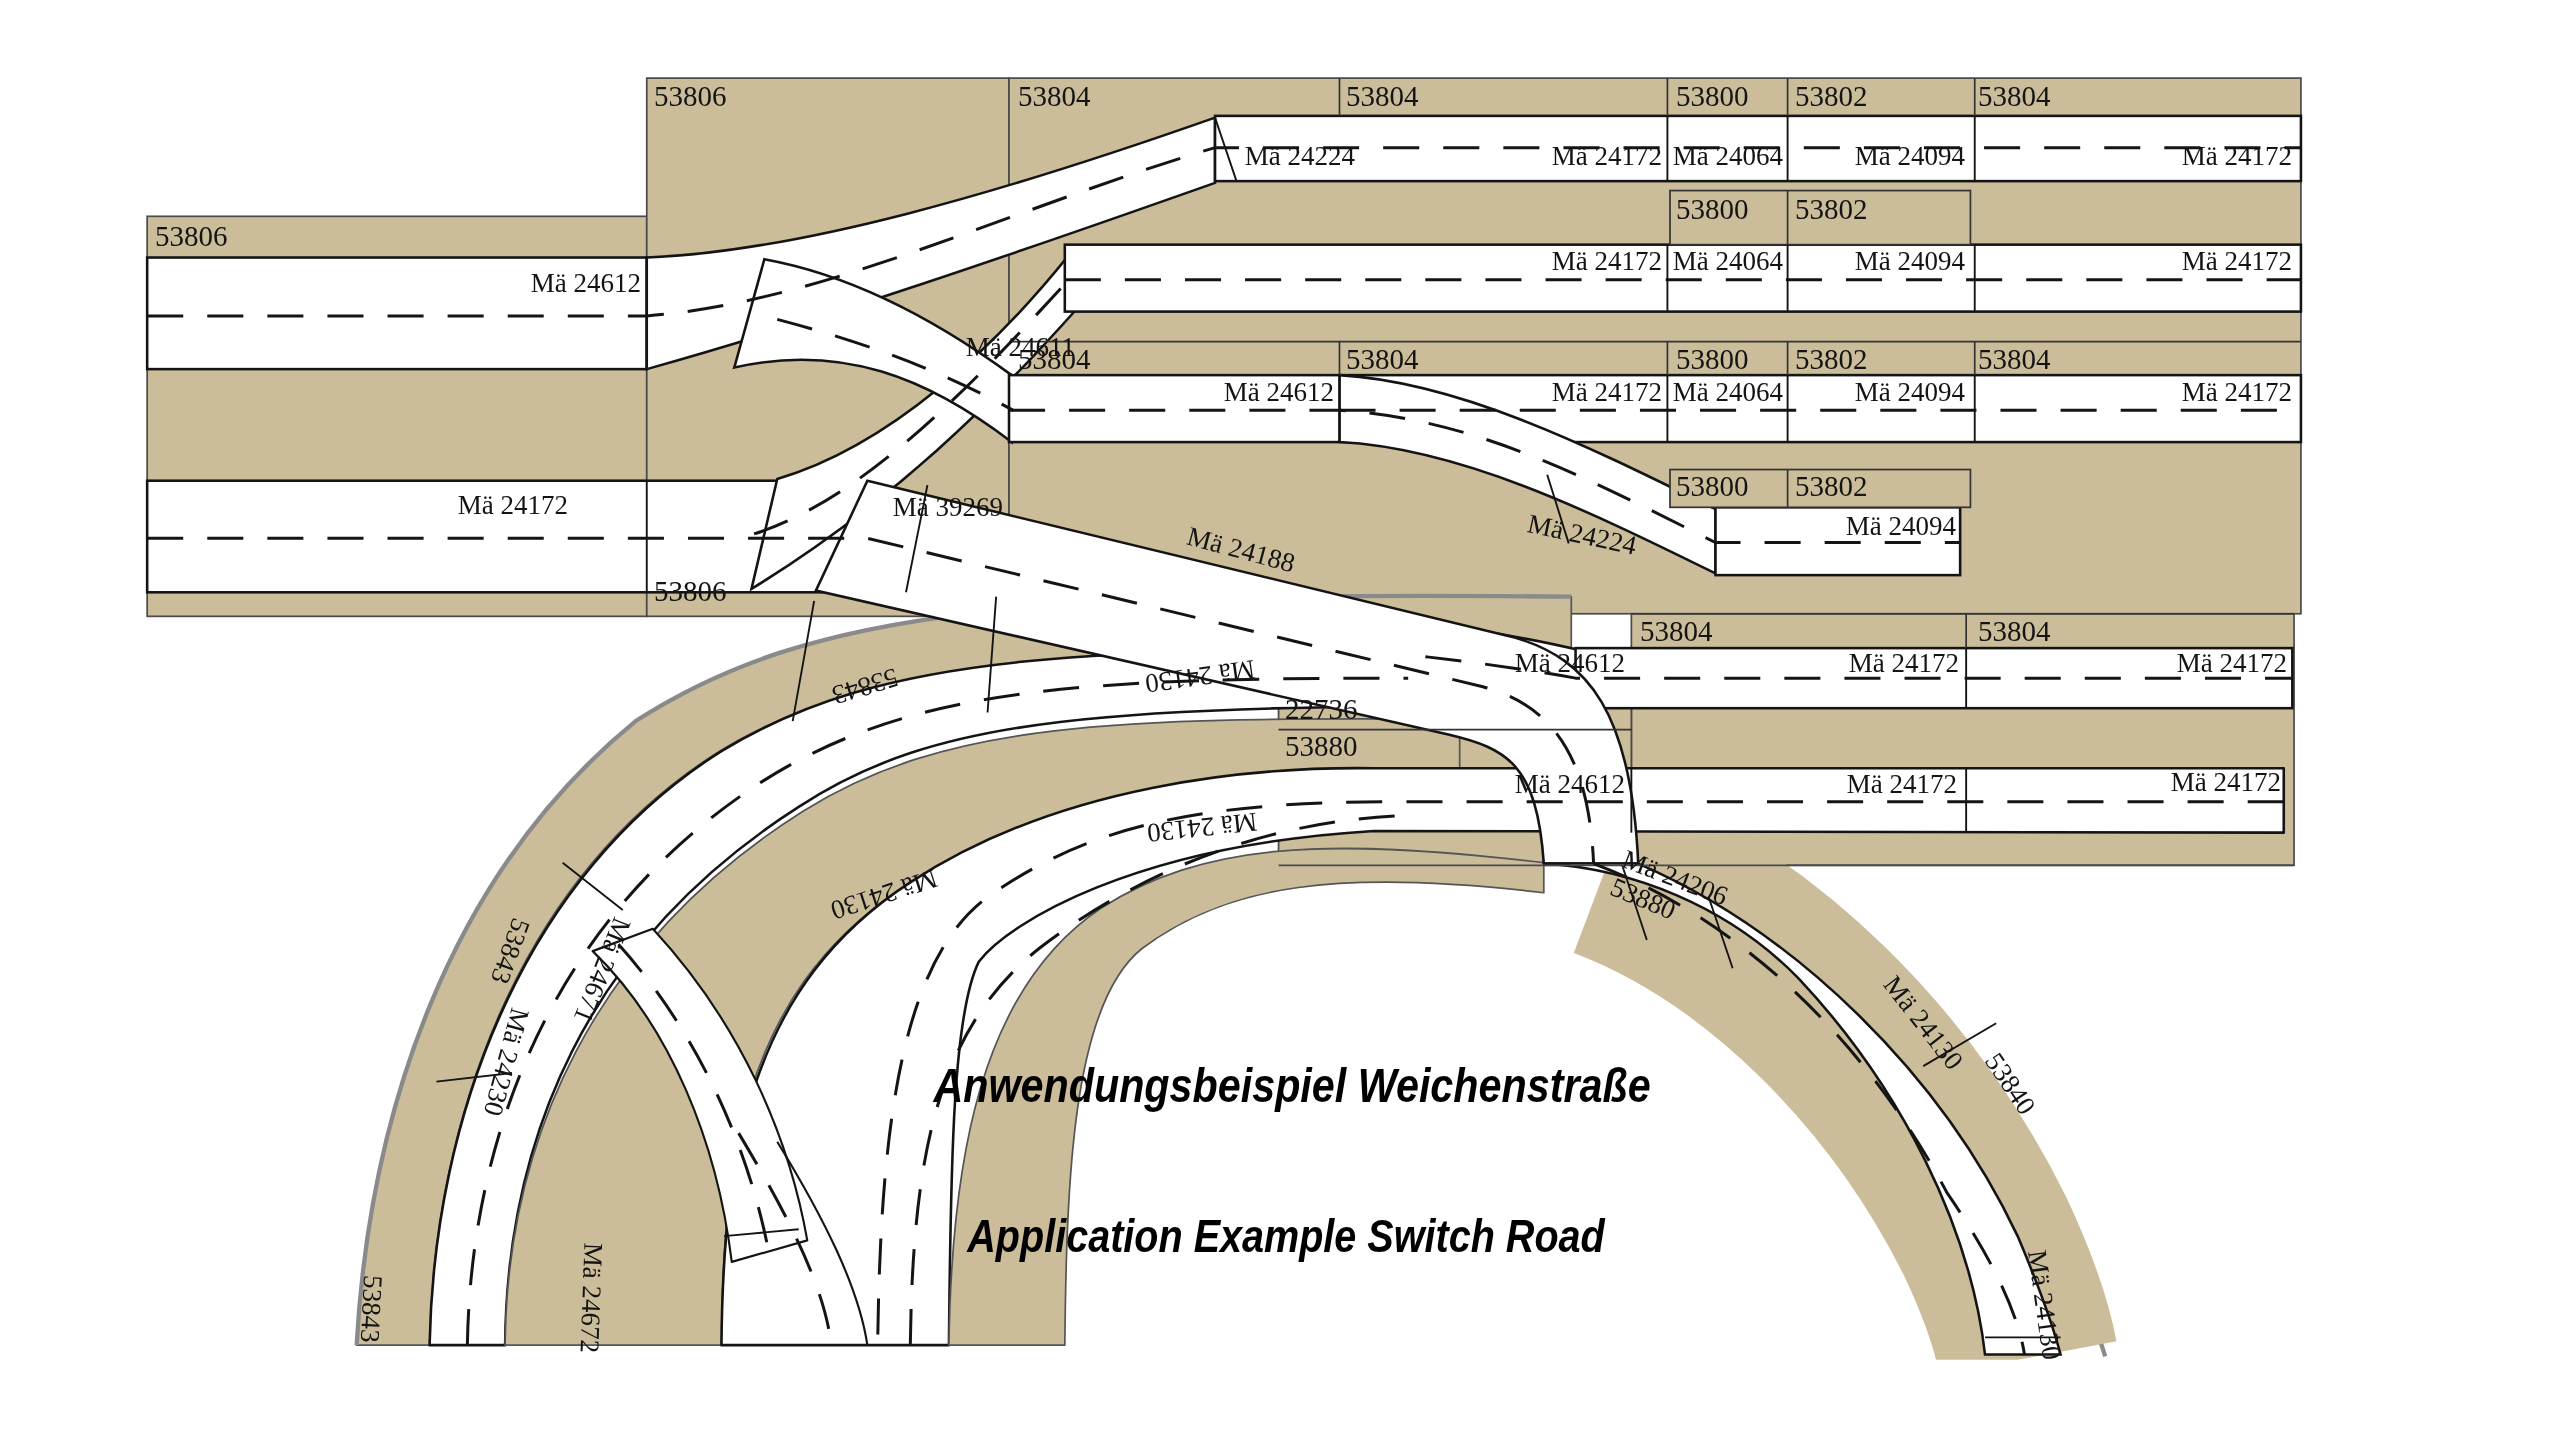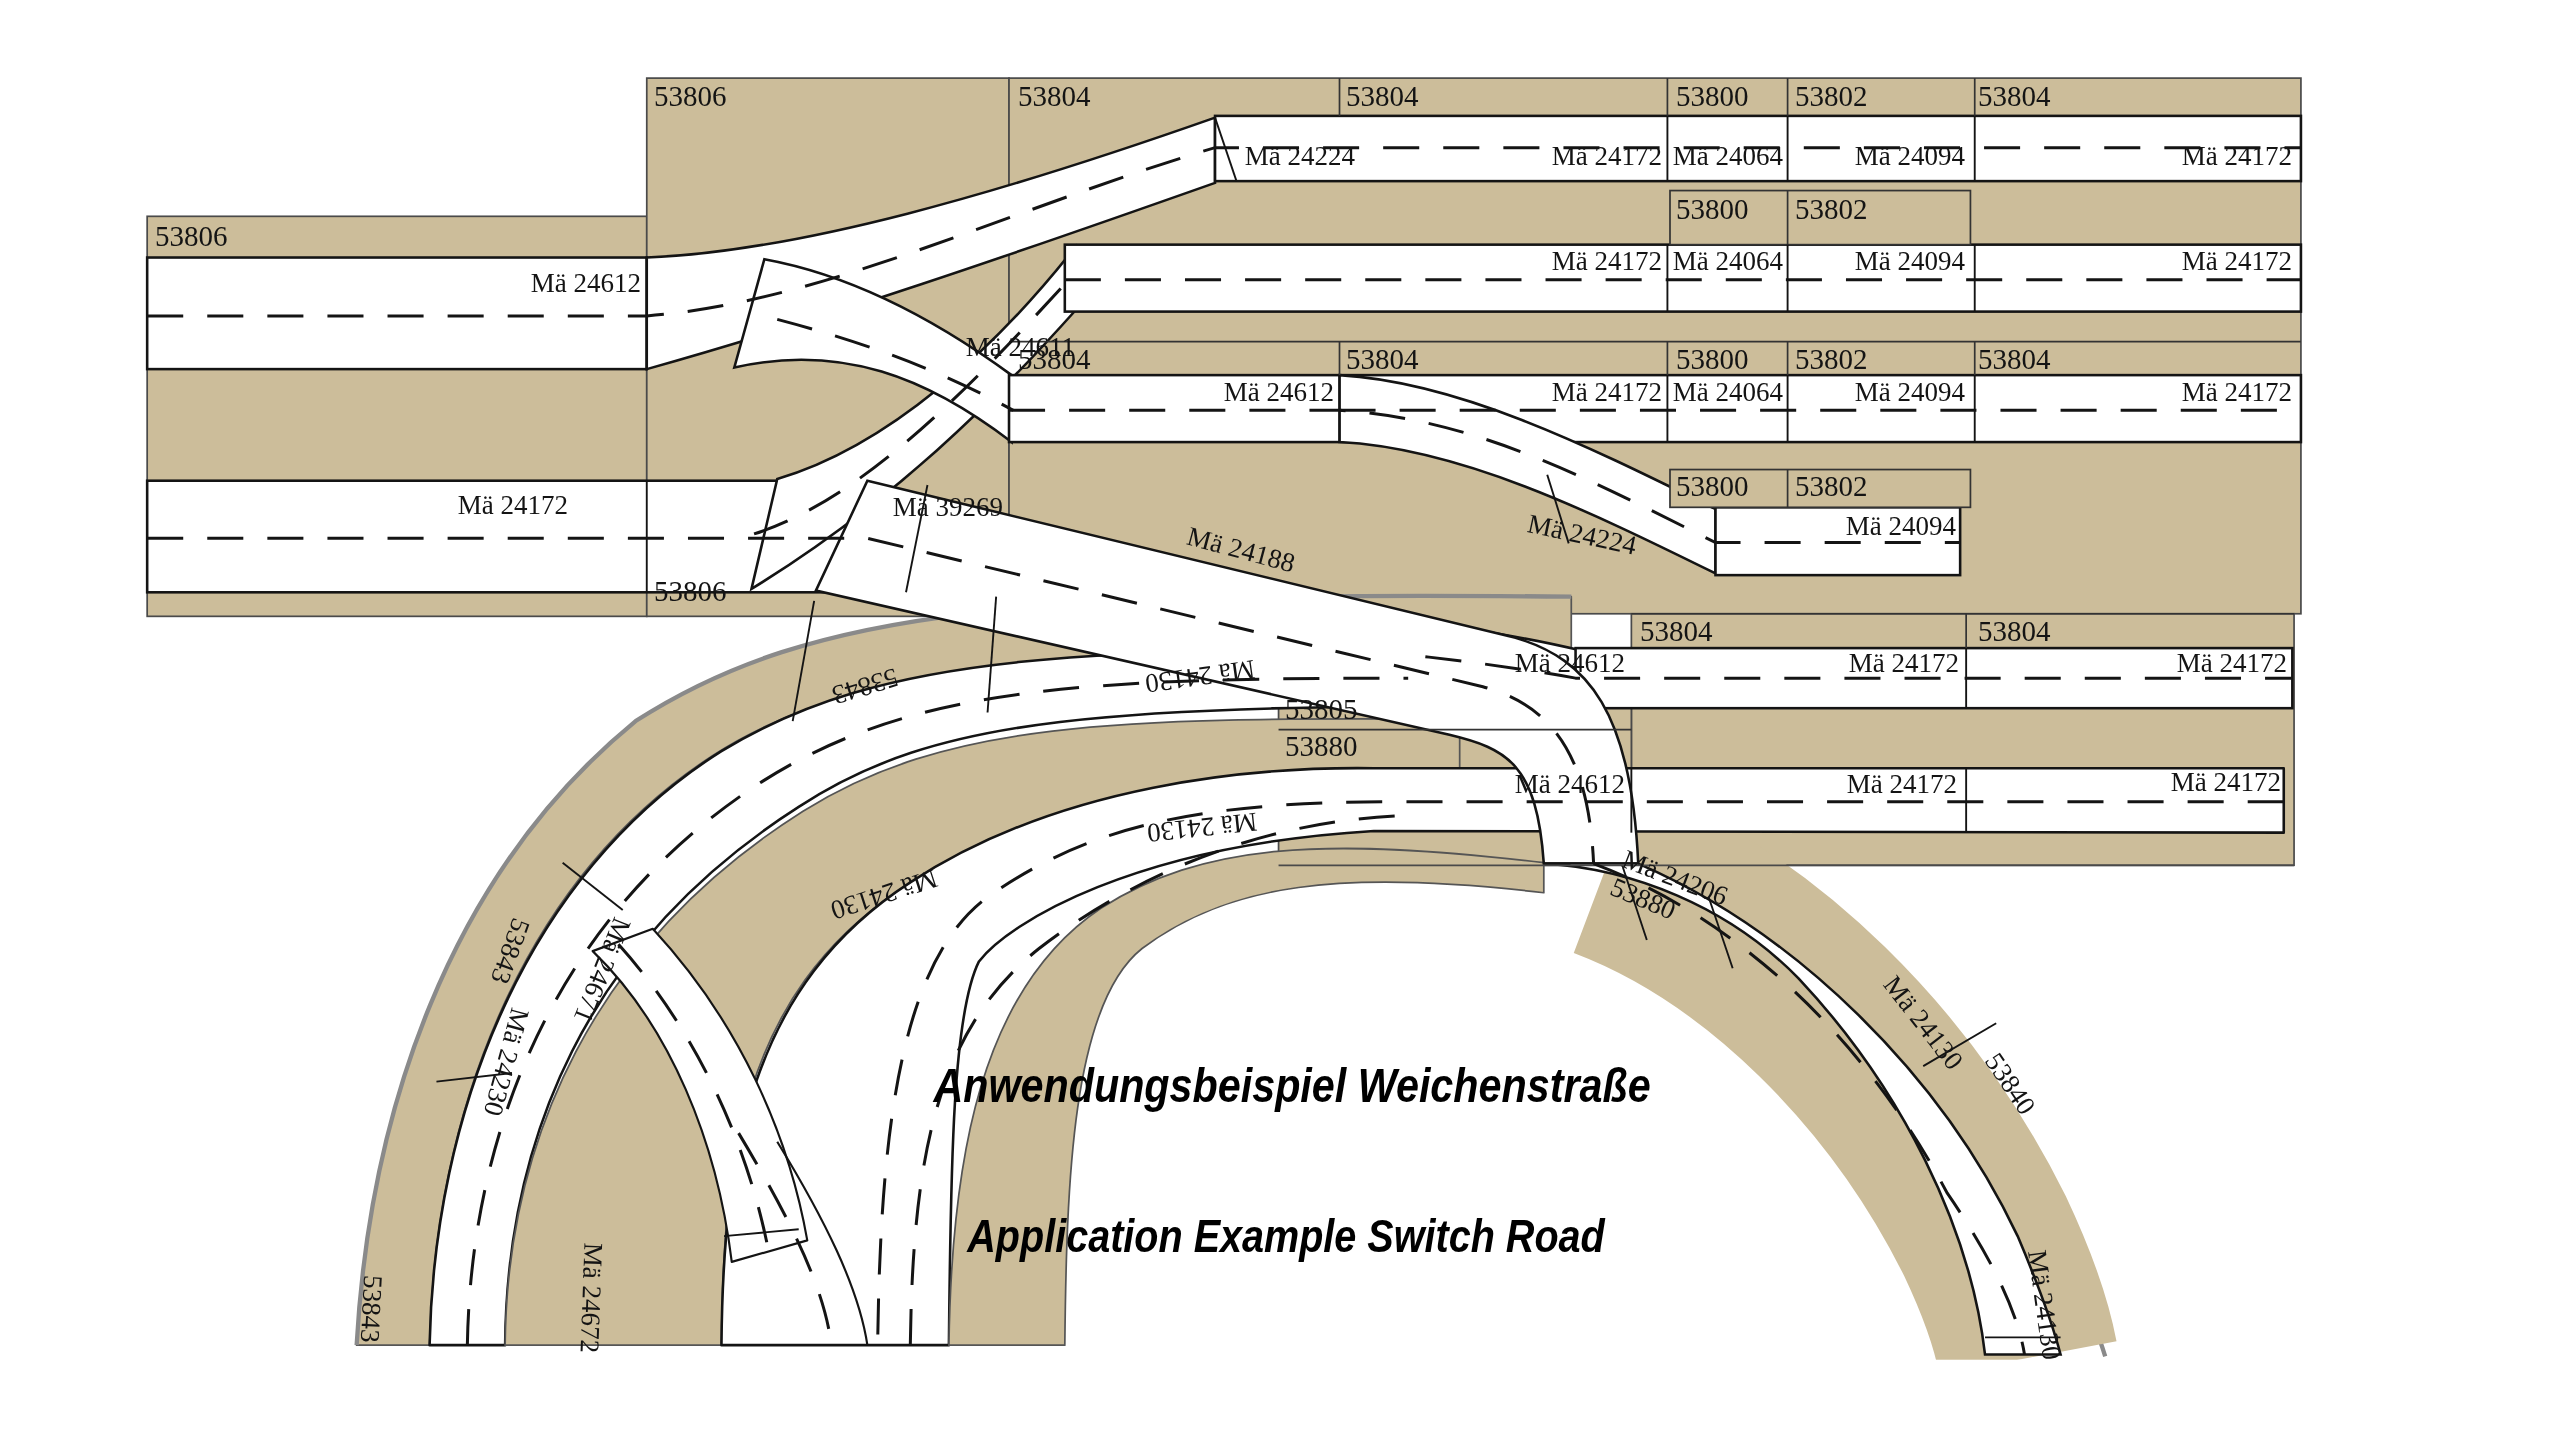--- a/index.html
+++ b/index.html
@@ -150,21 +150,21 @@
       <div class="lbl" style="left: 1018px; top: 345px; font-size: 29px;">53804</div>
       <div class="lbl" style="left: 1346px; top: 345px; font-size: 29px;">53804</div>
       <div class="lbl" style="left: 1676px; top: 345px; font-size: 29px;">53800</div>
       <div class="lbl" style="left: 1795px; top: 345px; font-size: 29px;">53802</div>
       <div class="lbl" style="left: 1978px; top: 345px; font-size: 29px;">53804</div>
       <div class="lbl" style="left: 1676px; top: 472px; font-size: 29px;">53800</div>
       <div class="lbl" style="left: 1795px; top: 472px; font-size: 29px;">53802</div>
       <div class="lbl" style="left: 654px; top: 577px; font-size: 29px;">53806</div>
       <div class="lbl" style="left: 1640px; top: 617px; font-size: 29px;">53804</div>
       <div class="lbl" style="left: 1978px; top: 617px; font-size: 29px;">53804</div>
-      <div class="lbl" style="left: 1285px; top: 695px; font-size: 29px;">53805</div>
+      <div class="lbl" style="left: 1285px; top: 695px; font-size: 29px;">22736</div>
       <div class="lbl" style="left: 1285px; top: 732px; font-size: 29px;">53880</div>
       <div class="lbl end" style="left: 1355px; top: 143px; font-size: 27px;">Mä 24224</div>
       <div class="lbl end" style="left: 1662px; top: 143px; font-size: 27px;">Mä 24172</div>
       <div class="lbl end" style="left: 1783px; top: 143px; font-size: 27px;">Mä 24064</div>
       <div class="lbl end" style="left: 1965px; top: 143px; font-size: 27px;">Mä 24094</div>
       <div class="lbl end" style="left: 2292px; top: 143px; font-size: 27px;">Mä 24172</div>
       <div class="lbl end" style="left: 641px; top: 270px; font-size: 27px;">Mä 24612</div>
       <div class="lbl end" style="left: 1075px; top: 334px; font-size: 27px;">Mä 24611</div>
       <div class="lbl end" style="left: 1662px; top: 248px; font-size: 27px;">Mä 24172</div>
       <div class="lbl end" style="left: 1783px; top: 248px; font-size: 27px;">Mä 24064</div>

